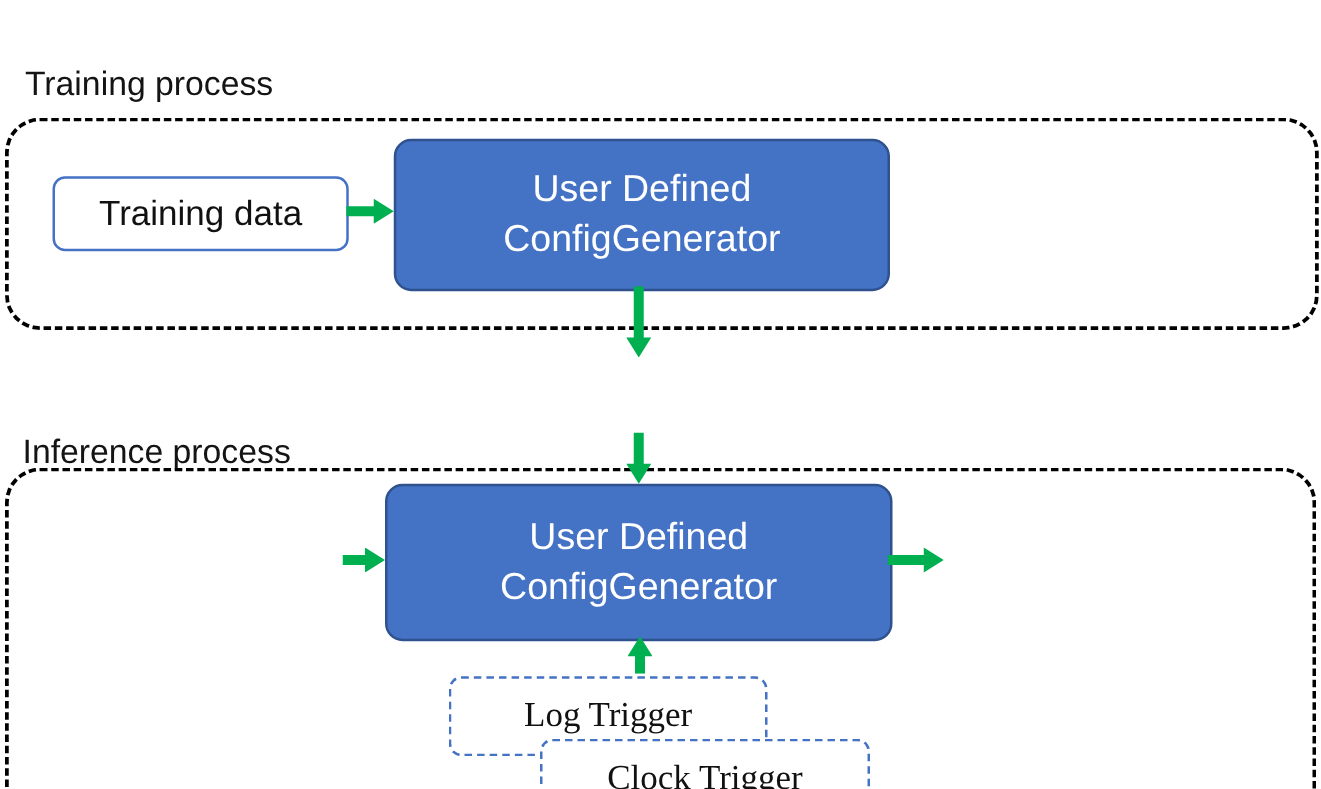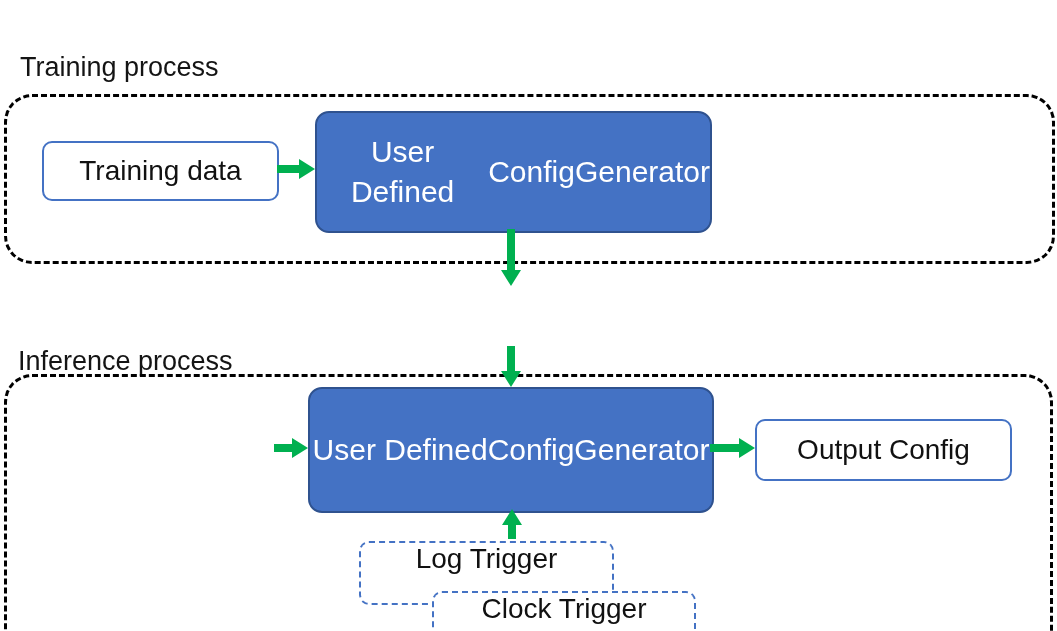--- a/index.html
+++ b/index.html
@@ -32,33 +32,34 @@
     display:flex;align-items:center;justify-content:center;
     font-size:28px;
     white-space:nowrap;
   }
   .gen-box{
     position:absolute;
     background:#4472C4;
     border:2px solid #2F528F;
     border-radius:14px;
     color:#ffffff;
-    display:flex;flex-direction:row;align-items:center;justify-content:center;
+    display:flex;flex-direction:column;align-items:center;justify-content:center;
     font-size:30px;
     line-height:40px;
     text-align:center;
   }
   .trigger-box{
     position:absolute;
     background:#ffffff;
     border:2px dashed #4472C4;
     border-radius:10px;
-    display:flex;justify-content:center;
+    display:flex;align-items:center;justify-content:center;
     font-size:28px;
     white-space:nowrap;
+    font-family:Liberation Serif, serif;
   }
   .arrow{position:absolute;display:block;}
 </style>
 </head>
 <body>
 
 <div class="stage">
 
   <div class="section-label" style="left:20px;top:8px;">Training process</div>
 
@@ -77,23 +78,20 @@
     <span>ConfigGenerator</span>
   </div>
 
 
 
   <div class="gen-box" style="left:308px;top:343px;width:402px;height:122px;">
     <span>User Defined</span>
     <span>ConfigGenerator</span>
   </div>
 
-  <div class="io-box" style="left:755px;top:375px;width:253px;height:58px;">
-    <span>Output Config</span>
-  </div>
 
   <div class="trigger-box" style="left:359px;top:497px;width:251px;height:60px;z-index:1;">
     <span>Log Trigger</span>
   </div>
 
   <div class="trigger-box" style="left:432px;top:547px;width:260px;height:59px;z-index:2;">
     <span>Clock Trigger</span>
   </div>
 
   <svg class="arrow" style="left:277px;top:115px;" width="38" height="20" viewBox="0 0 38 20">

